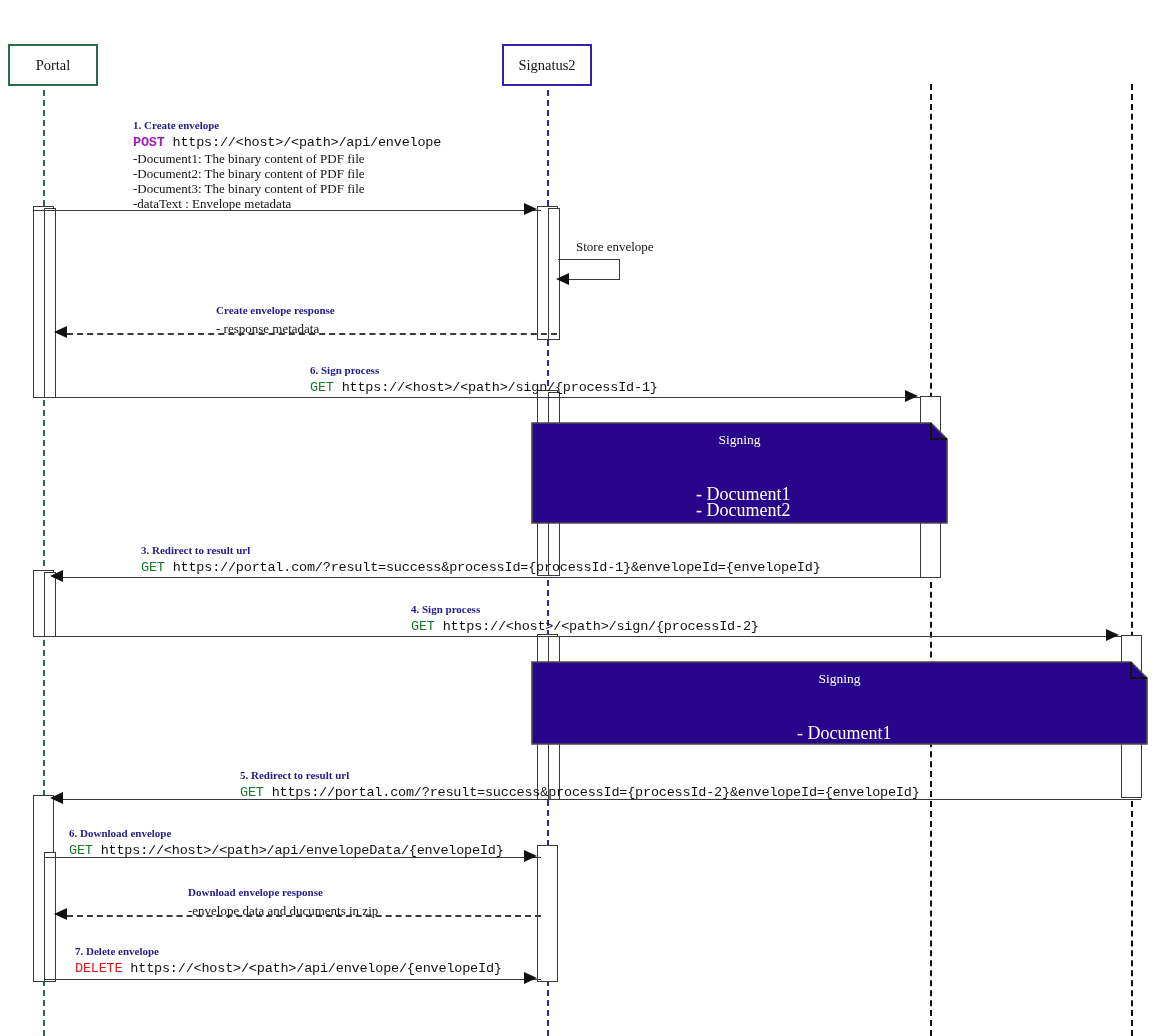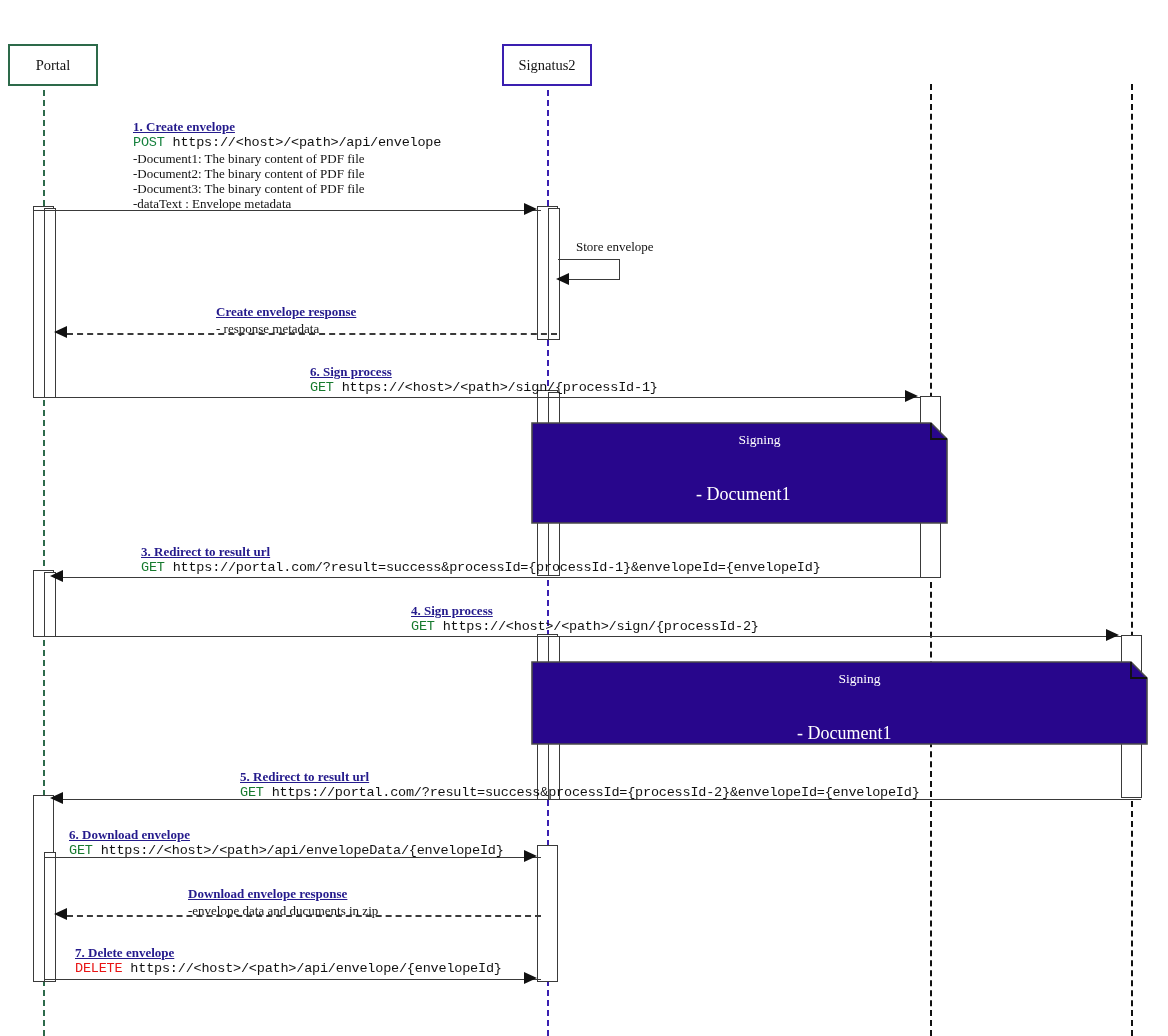--- a/index.html
+++ b/index.html
@@ -30,36 +30,36 @@
 
   
   .msgline{position:absolute;height:0;border-top:1.7px solid #3a3a3a;}
   .msgline.dashed{border-top-style:dashed;border-top-width:2px;}
   .arrowhead{position:absolute;width:0;height:0;}
   .arrowhead.right{border-top:6.5px solid transparent;border-bottom:6.5px solid transparent;border-left:13px solid #111;}
   .arrowhead.left{border-top:6.5px solid transparent;border-bottom:6.5px solid transparent;border-right:13px solid #111;}
 
   
   .mlabel{position:absolute;white-space:nowrap;line-height:1.0;}
-  .mtitle{font-family:"Liberation Serif",serif;font-size:13px;font-weight:bold;color:#241a8c;text-decoration:underline;}
+  .mtitle{font-family:"Liberation Serif",serif;font-size:11px;font-weight:bold;color:#241a8c;}
   .mmono{font-family:"Liberation Mono",monospace;font-size:13.5px;color:#111;letter-spacing:-0.2px;}
   .mser{font-family:"Liberation Serif",serif;font-size:13px;color:#111;}
-  .verb-post{color:#15803d;font-weight:normal;}
+  .verb-post{color:#a21caf;font-weight:bold;}
   .verb-get{color:#177a2e;}
   .verb-delete{color:#e81414;}
 
   
   .selfbox{position:absolute;box-sizing:border-box;border:1.6px solid #3a3a3a;border-left:none;background:transparent;}
 
   
   .note{position:absolute;}
   .note svg{display:block;}
   .note .ntext{position:absolute;left:0;top:0;width:100%;text-align:center;color:#fff;
                font-family:"Liberation Serif",serif;}
-  .note .ntitle{font-size:13.5px;padding-left:20px;}
+  .note .ntitle{font-size:13.5px;}
   .note .nitem{font-size:18px;margin-top:23px;}
 </style>
 </head>
 <body>
 
 <div id="canvas">
 
   <div class="lifeline ll-green" style="left:43px;top:90px;height:946px;"></div>
   <div class="lifeline ll-purple" style="left:547px;top:90px;height:946px;"></div>
   <div class="lifeline ll-black" style="left:930px;top:84px;height:952px;"></div>
@@ -129,20 +129,21 @@
   <div class="msgline" style="left:33px;top:397px;width:888px;"></div>
   <div class="arrowhead right" style="left:905px;top:390px;"></div>
 
   <div class="note" style="left:531px;top:422px;width:417px;height:102px;">
     <svg width="417" height="102" viewBox="0 0 417 102">
       <path d="M1,1 L400,1 L416,17 L416,101 L1,101 Z" fill="#28068c" stroke="#4a4a4a" stroke-width="1.6"></path>
       <path d="M400,1 L400,17 L416,17" fill="none" stroke="#111" stroke-width="1.8"></path>
     </svg>
     <div class="ntext ntitle" style="top:10px;">Signing</div>
     <div class="ntext nitem" style="top:39px;text-align:left;padding-left:165px;">- Document1</div>
+    <div class="ntext nitem" style="top:55px;text-align:left;padding-left:165px;">- Document2</div>
   </div>
 
   <div class="mlabel mtitle" style="left:141px;top:545px;">3. Redirect to result url</div>
   <div class="mlabel mmono" style="left:141px;top:561px;">
     <span class="verb-get">GET</span> 
     <span>https://portal.com/?result=success&amp;processId={processId-1}&amp;envelopeId={envelopeId}</span>
   </div>
   <div class="msgline" style="left:54px;top:577px;width:886px;"></div>
   <div class="arrowhead left" style="left:50px;top:570px;"></div>
 

